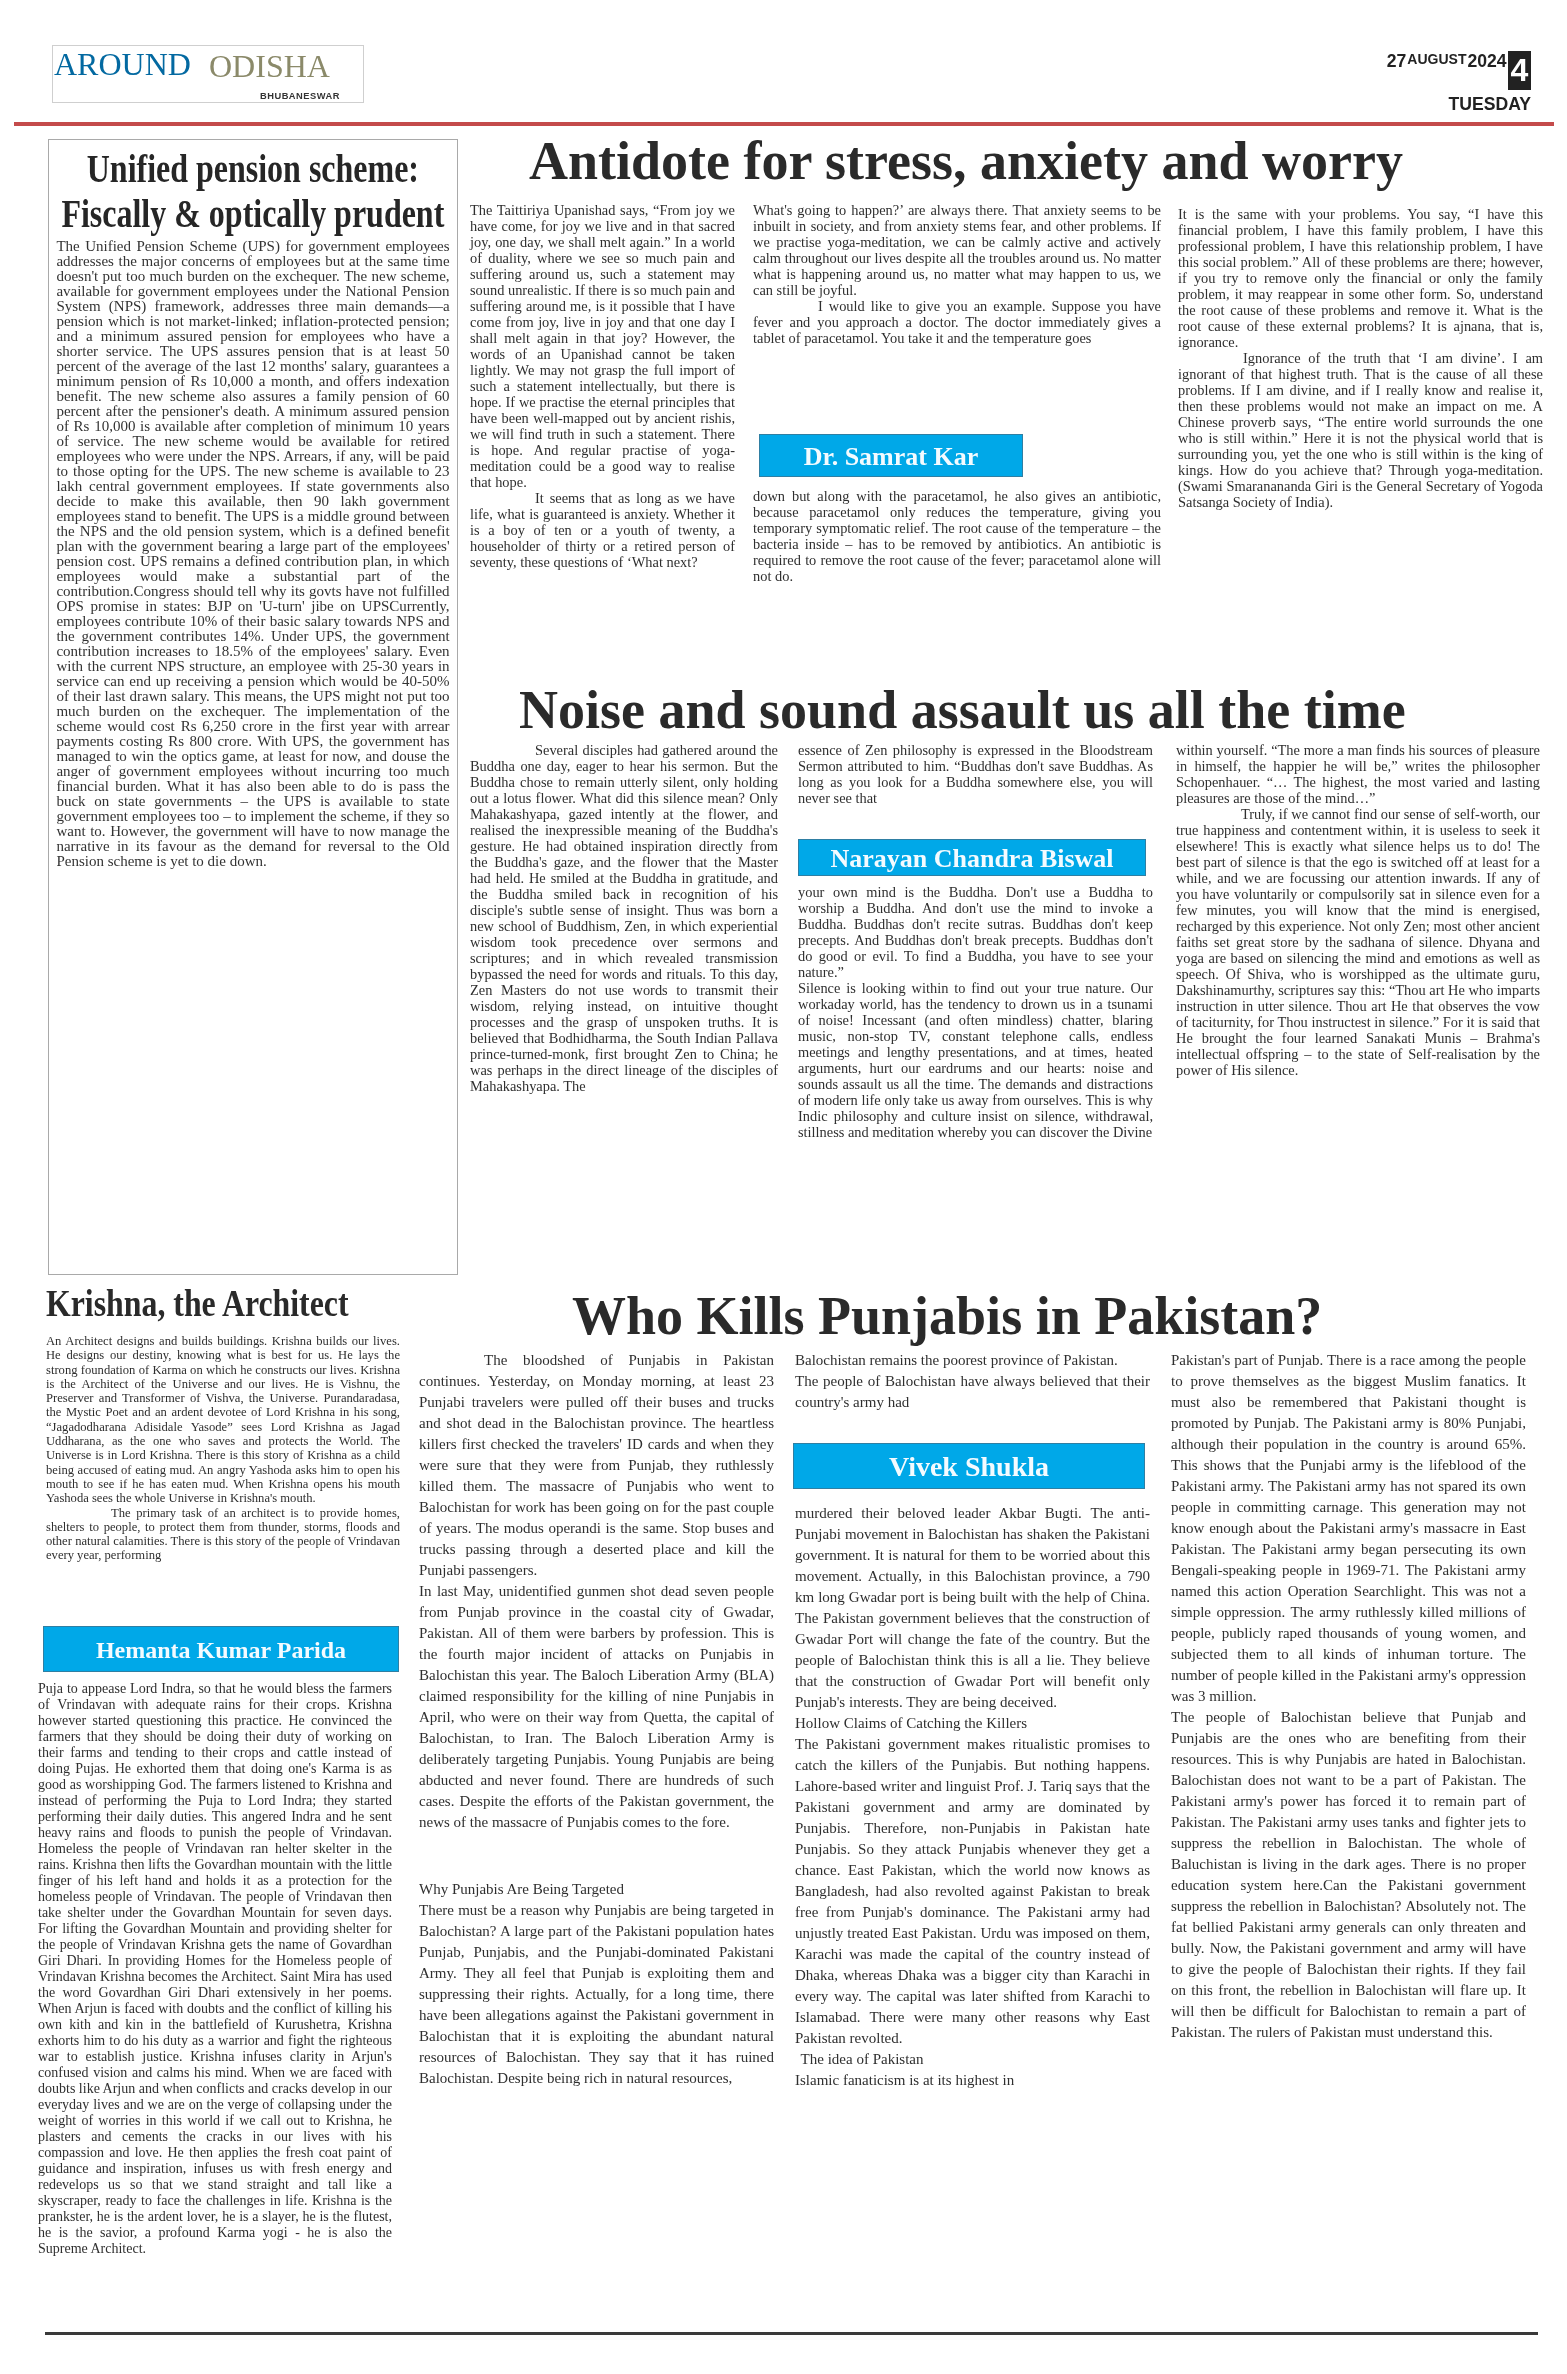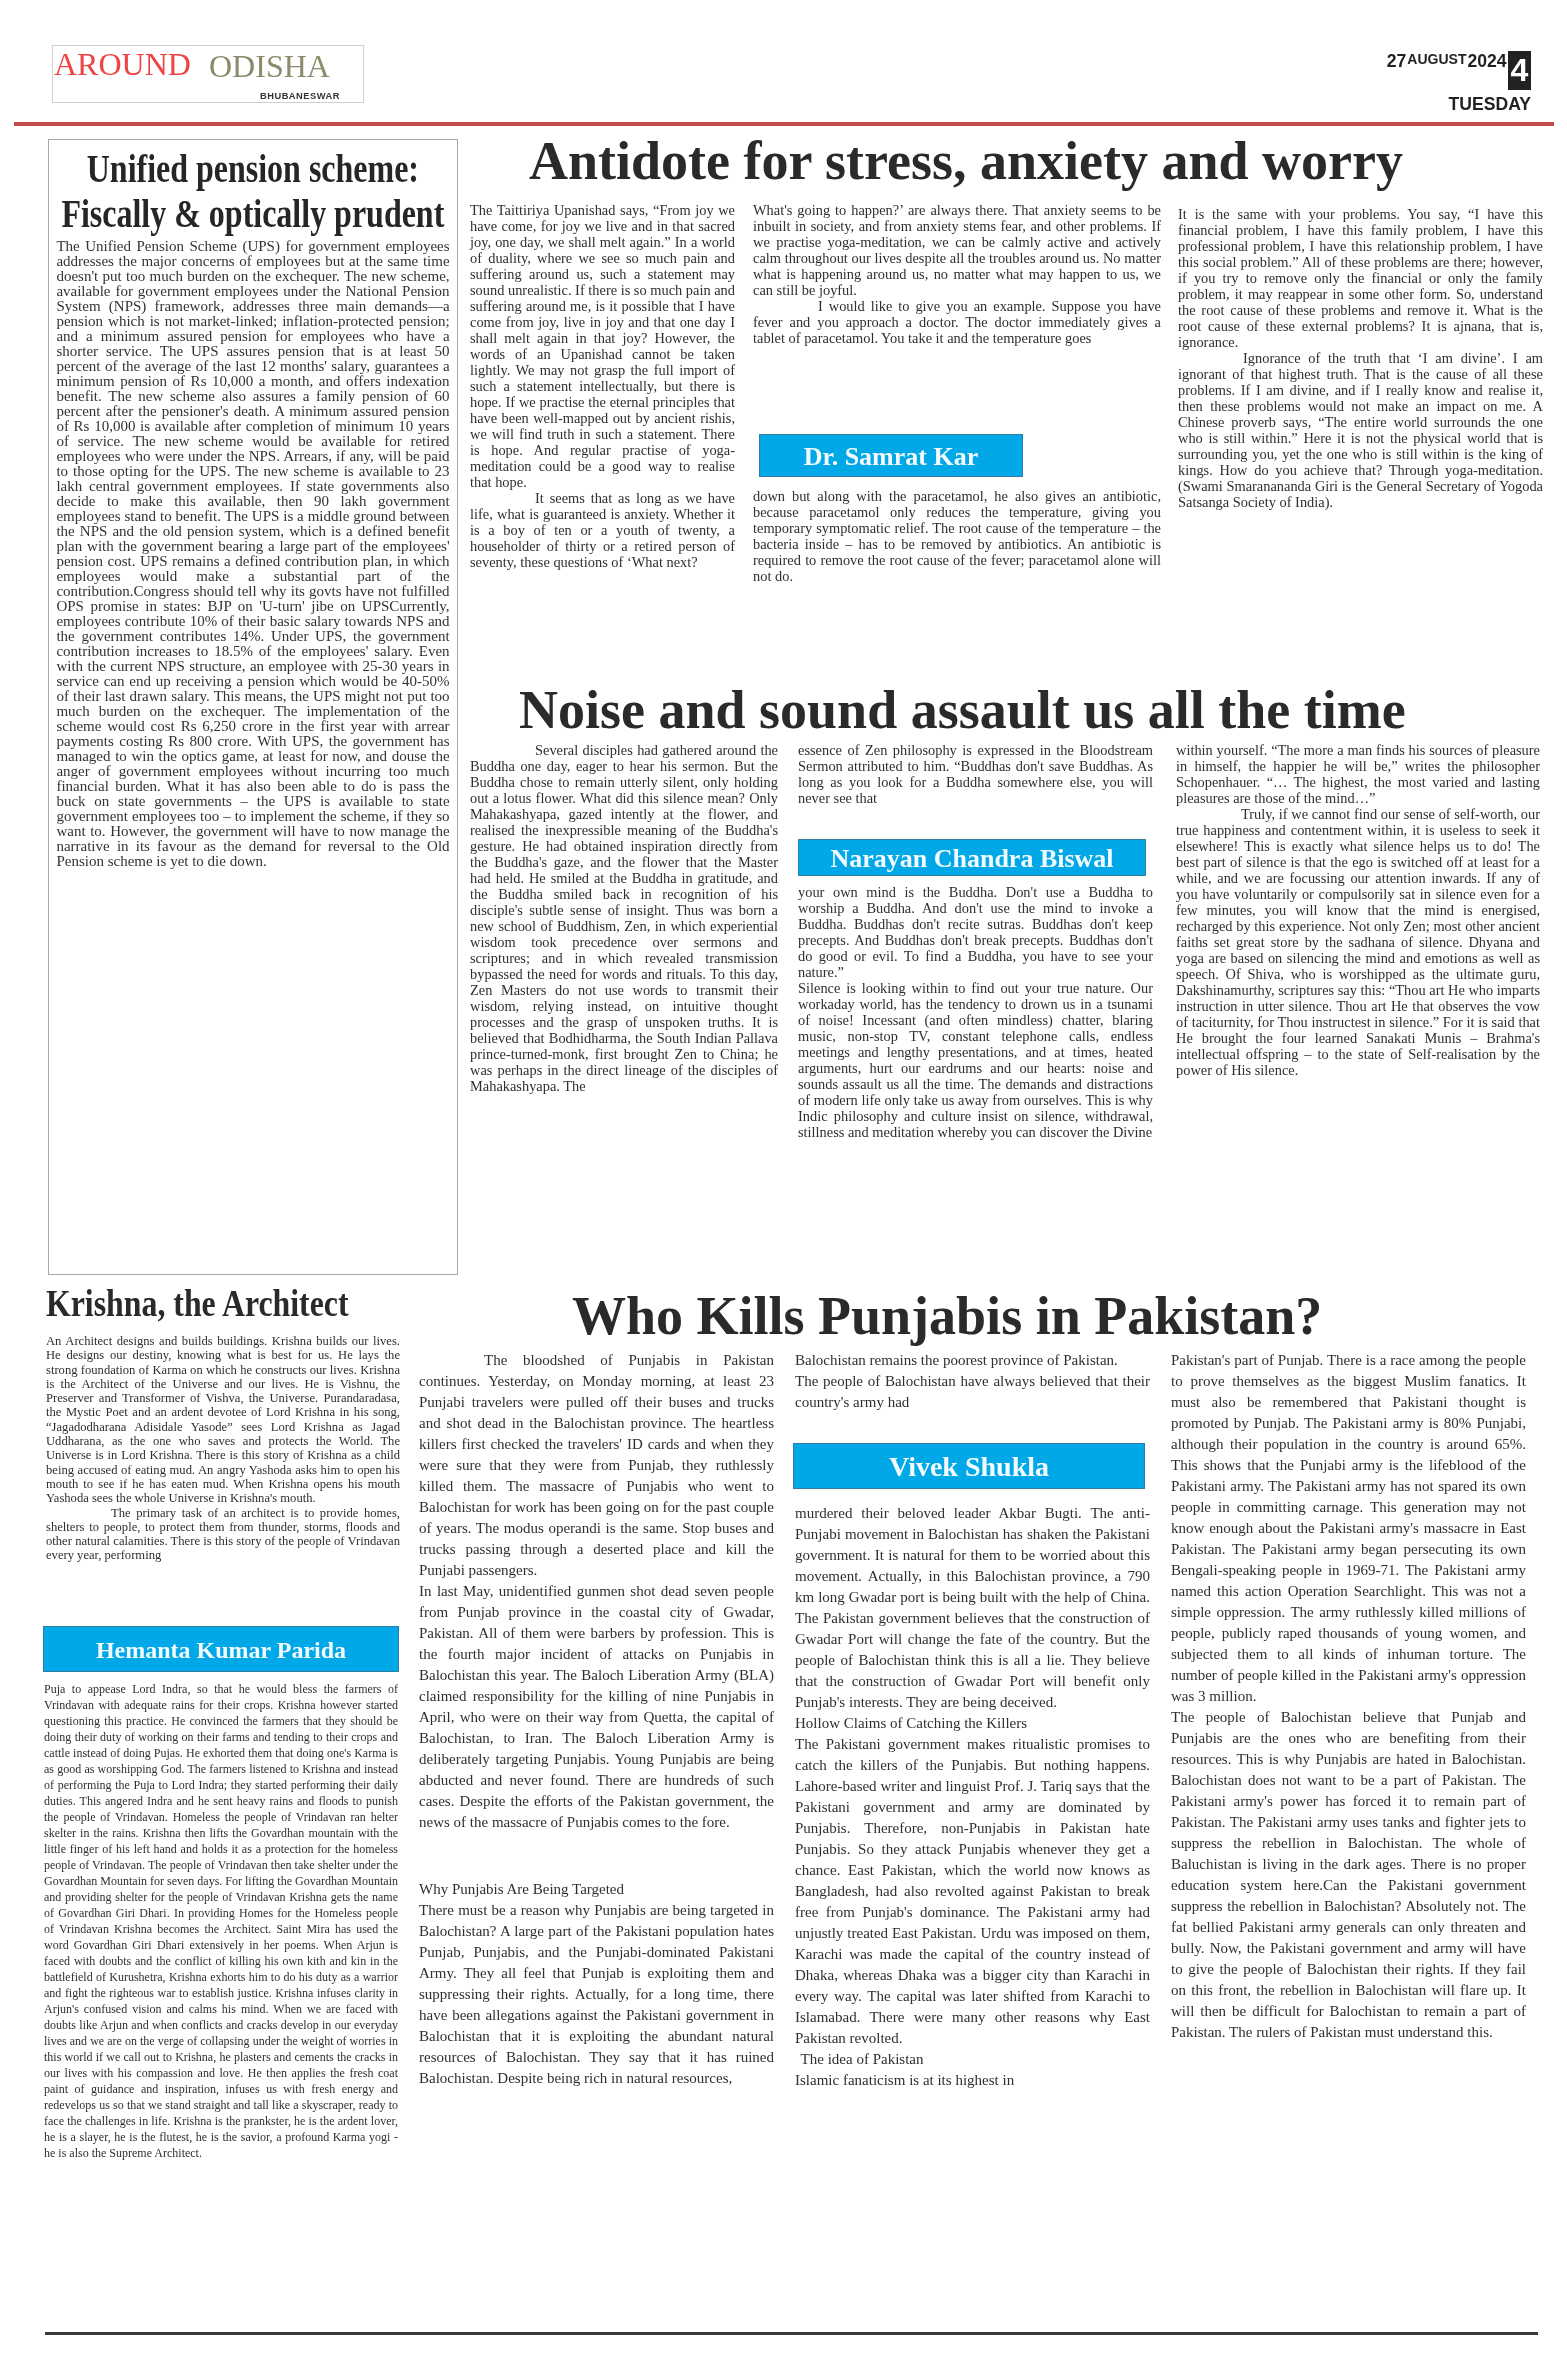--- a/index.html
+++ b/index.html
@@ -1,18 +1,18 @@
 <!DOCTYPE html>
 <html style="font-size:15px"><head>
 <meta charset="utf-8">
 <style>
   * { box-sizing: border-box; margin: 0; padding: 0; }
   html, body { width: 1568px; height: 2375px; background: #ffffff; overflow: hidden; }
   body { position: relative; font-family: "Liberation Serif", "DejaVu Serif", serif; color: #2a2a2a; }
-  .logo-around { position: absolute; left: 54px; top: 46px; font-family: "Liberation Serif", serif; font-size: 32px; letter-spacing: 0px; color: #ef4444; }
+  .logo-around { position: absolute; left: 54px; top: 46px; font-family: "Liberation Serif", serif; font-size: 32px; letter-spacing: 0px; color: #0369a1; }
   .logo-odisha { position: absolute; left: 209px; top: 48px; font-family: "Liberation Serif", serif; font-size: 32px; color: #8b8a6a; }
   .logo-city { position: absolute; left: 260px; top: 91px; font-family: "Liberation Sans", sans-serif; font-size: 9.3px; font-weight: bold; color: #333; letter-spacing: 0.5px; }
   .logo-frame { position: absolute; left: 52px; top: 45px; width: 312px; height: 58px; border: 0.9px solid #cfcfcf; }
   .date-block { position: absolute; right: 37px; top: 51px; text-align: right; font-family: "Liberation Sans", sans-serif; font-weight: bold; color: #222; }
   .date-line { font-size: 17.6px; display: flex; align-items: flex-start; justify-content: flex-end; gap: 1px; }
   .date-line .small { font-size: 14px; }
   .page-num { display: inline-block; background: #222; color: #fff; font-size: 32px; line-height: 39px; padding: 0 2.8px; height: 39px; }
   .day { font-size: 17.6px; margin-top: 3.7px; }
   .header-rule { position: absolute; left: 14px; top: 122px; width: 1540px; height: 3.7px; background: #c44b4b; }
 
@@ -88,21 +88,21 @@
   <p>within yourself. “The more a man finds his sources of pleasure in himself, the happier he will be,” writes the philosopher Schopenhauer. “… The highest, the most varied and lasting pleasures are those of the mind…”</p>
   <p class="indent">Truly, if we cannot find our sense of self-worth, our true happiness and contentment within, it is useless to seek it elsewhere! This is exactly what silence helps us to do! The best part of silence is that the ego is switched off at least for a while, and we are focussing our attention inwards. If any of you have voluntarily or compulsorily sat in silence even for a few minutes, you will know that the mind is energised, recharged by this experience. Not only Zen; most other ancient faiths set great store by the sadhana of silence. Dhyana and yoga are based on silencing the mind and emotions as well as speech. Of Shiva, who is worshipped as the ultimate guru, Dakshinamurthy, scriptures say this: “Thou art He who imparts instruction in utter silence. Thou art He that observes the vow of taciturnity, for Thou instructest in silence.” For it is said that He brought the four learned Sanakati Munis – Brahma's intellectual offspring – to the state of Self-realisation by the power of His silence.</p>
 </div>
 
 <div class="headline" style="left:46px; top:1282px; font-size:37px; transform:scaleX(0.86); transform-origin:left top;">Krishna, the Architect</div>
 <div class="col" style="left:46px; top:1334px; width:354px; font-size:12.6px; line-height:14.3px;">
   <p>An Architect designs and builds buildings. Krishna builds our lives. He designs our destiny, knowing what is best for us. He lays the strong foundation of Karma on which he constructs our lives. Krishna is the Architect of the Universe and our lives. He is Vishnu, the Preserver and Transformer of Vishva, the Universe. Purandaradasa, the Mystic Poet and an ardent devotee of Lord Krishna in his song, “Jagadodharana Adisidale Yasode” sees Lord Krishna as Jagad Uddharana, as the one who saves and protects the World. The Universe is in Lord Krishna. There is this story of Krishna as a child being accused of eating mud. An angry Yashoda asks him to open his mouth to see if he has eaten mud. When Krishna opens his mouth Yashoda sees the whole Universe in Krishna's mouth.</p>
   <p class="indent">The primary task of an architect is to provide homes, shelters to people, to protect them from thunder, storms, floods and other natural calamities. There is this story of the people of Vrindavan every year, performing</p>
 </div>
 <div class="byline" style="left:43px; top:1626px; width:356px; height:46px; line-height:46px; font-size:24px;text-align:center;">Hemanta Kumar Parida</div>
-<div class="col" style="left:44px; top:1681px; width:354px; font-size:12px; line-height:16px;">
+<div class="col" style="left:38px; top:1681px; width:354px; font-size:14px; line-height:16px;">
   <p>Puja to appease Lord Indra, so that he would bless the farmers of Vrindavan with adequate rains for their crops. Krishna however started questioning this practice. He convinced the farmers that they should be doing their duty of working on their farms and tending to their crops and cattle instead of doing Pujas. He exhorted them that doing one's Karma is as good as worshipping God. The farmers listened to Krishna and instead of performing the Puja to Lord Indra; they started performing their daily duties. This angered Indra and he sent heavy rains and floods to punish the people of Vrindavan. Homeless the people of Vrindavan ran helter skelter in the rains. Krishna then lifts the Govardhan mountain with the little finger of his left hand and holds it as a protection for the homeless people of Vrindavan. The people of Vrindavan then take shelter under the Govardhan Mountain for seven days. For lifting the Govardhan Mountain and providing shelter for the people of Vrindavan Krishna gets the name of Govardhan Giri Dhari. In providing Homes for the Homeless people of Vrindavan Krishna becomes the Architect. Saint Mira has used the word Govardhan Giri Dhari extensively in her poems. When Arjun is faced with doubts and the conflict of killing his own kith and kin in the battlefield of Kurushetra, Krishna exhorts him to do his duty as a warrior and fight the righteous war to establish justice. Krishna infuses clarity in Arjun's confused vision and calms his mind. When we are faced with doubts like Arjun and when conflicts and cracks develop in our everyday lives and we are on the verge of collapsing under the weight of worries in this world if we call out to Krishna, he plasters and cements the cracks in our lives with his compassion and love. He then applies the fresh coat paint of guidance and inspiration, infuses us with fresh energy and redevelops us so that we stand straight and tall like a skyscraper, ready to face the challenges in life. Krishna is the prankster, he is the ardent lover, he is a slayer, he is the flutest, he is the savior, a profound Karma yogi - he is also the Supreme Architect.</p>
 </div>
 <div class="rule-bottom" style="left:45px; top:2332px; width:1493px;"></div>
 
 <div class="headline" style="left:572px; top:1285px; font-size:54px;">Who Kills Punjabis in Pakistan?</div>
 <div class="col" style="left:419px; top:1350px; width:355px; font-size:15px; line-height:21px;">
   <p class="indent">The bloodshed of Punjabis in Pakistan continues. Yesterday, on Monday morning, at least 23 Punjabi travelers were pulled off their buses and trucks and shot dead in the Balochistan province. The heartless killers first checked the travelers' ID cards and when they were sure that they were from Punjab, they ruthlessly killed them. The massacre of Punjabis who went to Balochistan for work has been going on for the past couple of years. The modus operandi is the same. Stop buses and trucks passing through a deserted place and kill the Punjabi passengers.</p>
   <p>In last May, unidentified gunmen shot dead seven people from Punjab province in the coastal city of Gwadar, Pakistan. All of them were barbers by profession. This is the fourth major incident of attacks on Punjabis in Balochistan this year. The Baloch Liberation Army (BLA) claimed responsibility for the killing of nine Punjabis in April, who were on their way from Quetta, the capital of Balochistan, to Iran. The Baloch Liberation Army is deliberately targeting Punjabis. Young Punjabis are being abducted and never found. There are hundreds of such cases. Despite the efforts of the Pakistan government, the news of the massacre of Punjabis comes to the fore.</p>
   <p style="text-align:left;margin-top:46px;">Why Punjabis Are Being Targeted</p>
   <p>There must be a reason why Punjabis are being targeted in Balochistan? A large part of the Pakistani population hates Punjab, Punjabis, and the Punjabi-dominated Pakistani Army. They all feel that Punjab is exploiting them and suppressing their rights. Actually, for a long time, there have been allegations against the Pakistani government in Balochistan that it is exploiting the abundant natural resources of Balochistan. They say that it has ruined Balochistan. Despite being rich in natural resources,</p>

